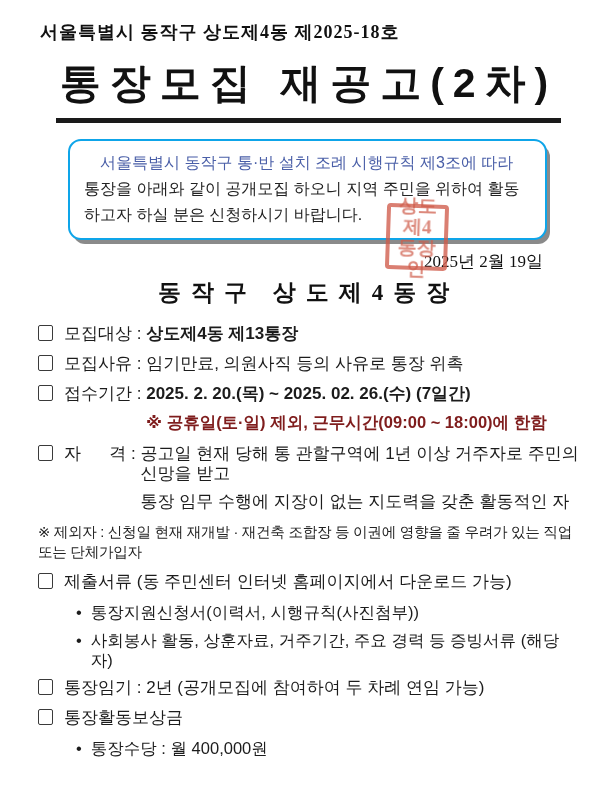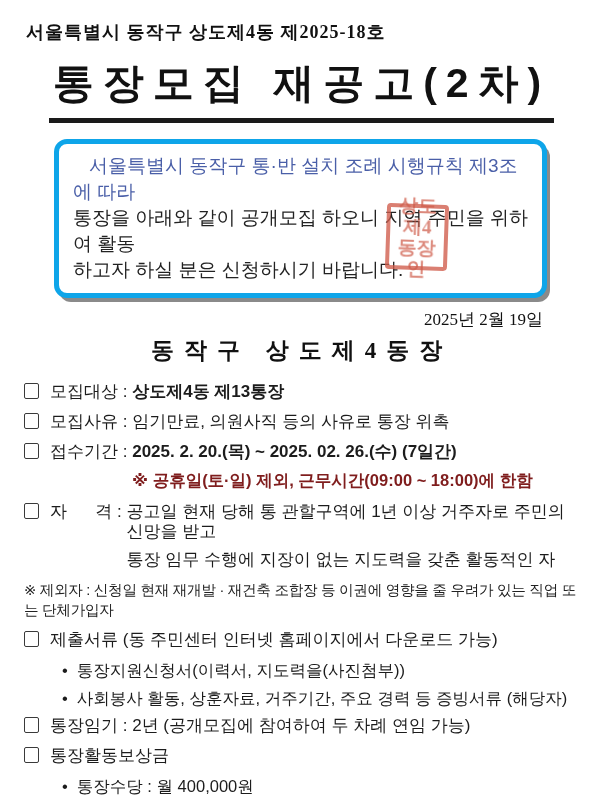--- a/index.html
+++ b/index.html
@@ -4,41 +4,41 @@
 <style>
   * { margin:0; padding:0; box-sizing:border-box; }
   html,body { width:609px; }
   body {
     width:609px; height:810px;
     background:#ffffff;
     font-family:"Liberation Sans","DejaVu Sans",sans-serif;
     color:#1c1c1c;
     overflow:hidden;
   }
-  .page { position:relative; width:609px; height:810px; padding:20px 28px 0 22px; }
+  .page { position:relative; width:609px; height:810px; padding:20px 28px 0 36px; }
 
   .ref-no {
     font-family:"Liberation Serif","DejaVu Serif",serif;
     font-weight:bold; font-size:18px; letter-spacing:1px;
     margin-left:4px; margin-bottom:12px; color:#111;
   }
 
   .title {
     width:fit-content; margin:0 auto 16px auto;
     font-size:41px; font-weight:900; letter-spacing:9px;
     color:#111; border-bottom:5px solid #1a1a1a;
     padding:0 4px 7px 4px; white-space:nowrap;
   }
 
   .intro-box {
     margin:0 34px 10px 32px;
-    border:5px solid #0ea5e9; border-radius:13px;
+    border:2px solid #0ea5e9; border-radius:13px;
     box-shadow:4px 5px 0 -1px #8a8a8a;
     padding:9px 14px 10px 14px;
-    font-size:19px; line-height:26px; color:#222;
+    font-size:16px; line-height:26px; color:#222;
     background:#fff;
   }
   .intro-line1 { color:#4a5fa8; text-indent:16px; }
 
   .date-line {
     text-align:right; padding-right:38px;
     font-family:"Liberation Serif","DejaVu Serif",serif;
     font-weight:normal; font-size:17px; margin-bottom:4px; color:#111;
   }
 
@@ -144,21 +144,21 @@
 
     <div class="exclusion">※ 제외자 : 신청일 현재 재개발 · 재건축 조합장 등 이권에 영향을 줄 우려가 있는 직업 또는 단체가입자</div>
 
     <div class="row">
       <span class="chk"></span>
       <span class="val">제출서류 (동 주민센터 인터넷 홈페이지에서 다운로드 가능)</span>
     </div>
 
     <div class="bullet-row">
       <span class="bullet">•</span>
-      <span>통장지원신청서(이력서, 지도력을(사진첨부))</span>
+      <span>통장지원신청서(이력서, 시행규칙(사진첨부))</span>
     </div>
     <div class="bullet-row">
       <span class="bullet">•</span>
       <span>사회봉사 활동, 상훈자료, 거주기간, 주요 경력 등 증빙서류 (해당자)</span>
     </div>
 
 
     <div class="row">
       <span class="chk"></span>
       <span class="lbl">통장임기 : </span>

